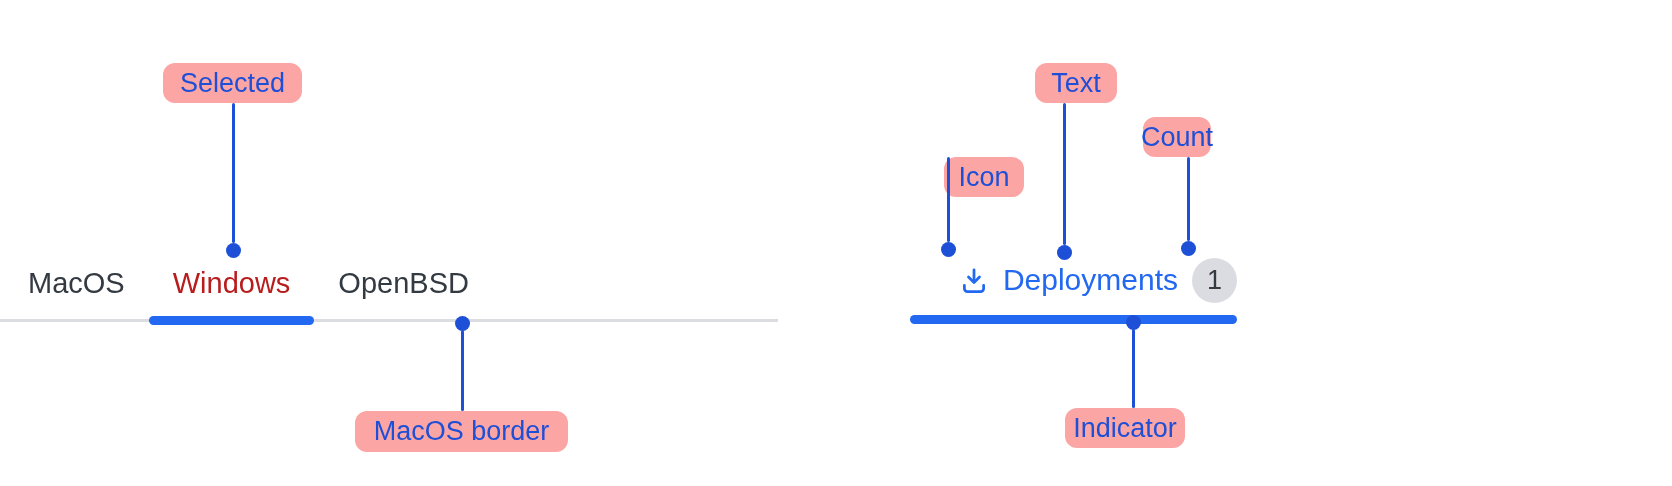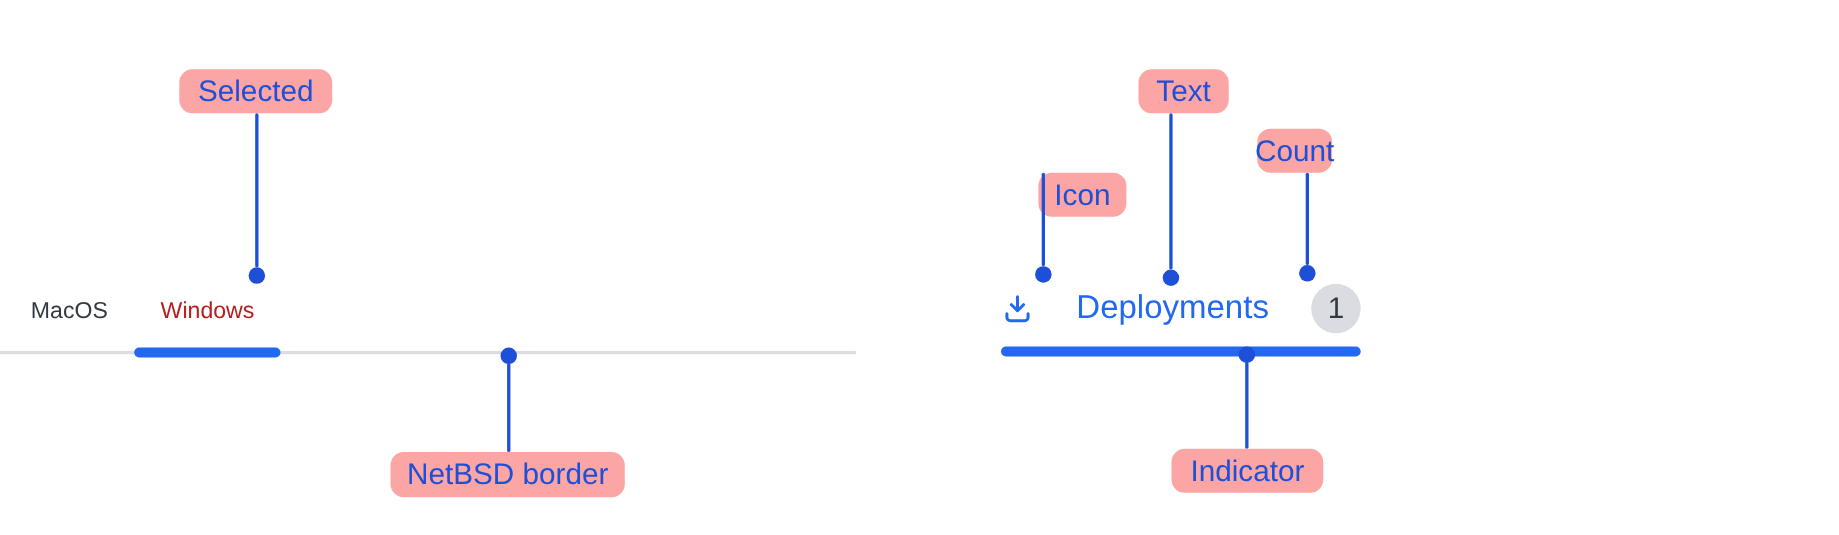--- a/index.html
+++ b/index.html
@@ -48,21 +48,21 @@
     height: 68px;
     border-bottom: 3px solid #dcdde1;
     display: flex;
     align-items: flex-end;
     padding-left: 4px;
     box-sizing: content-box;
   }
   .tab {
     position: relative;
     padding: 0 24px 21px 24px;
-    font-size: 21px;
+    font-size: 29px;
     line-height: 30px;
     color: #343a42;
     cursor: pointer;
   }
   .tab.selected { color: #b91c1c; }
   .tab-underline {
     position: absolute;
     left: 0;
     right: 0;
     bottom: -6px;
@@ -76,21 +76,21 @@
     position: absolute;
     left: 910px;
     top: 254px;
     width: 327px;
     cursor: pointer;
   }
   .tab-right .content {
     height: 52px;
     display: flex;
     align-items: center;
-    justify-content: space-between;
+    justify-content: flex-end;
     gap: 14px;
     color: #2268f1;
     font-size: 30px;
   }
   .tab-right .indicator {
     height: 9px;
     border-radius: 5px;
     background: #2268f1;
     margin-top: 9px;
   }
@@ -113,29 +113,30 @@
 <body>
 
 <div class="canvas">
 
   <div class="tabbar">
     <div class="tab">MacOS</div>
     <div class="tab selected">
       <span>Windows</span>
       <span class="tab-underline"></span>
     </div>
+    <div class="tab">OpenBSD</div>
   </div>
 
   <div class="pill" style="left:163px; top:63px; width:139px;">Selected</div>
   <div class="vline" style="left:231.5px; top:103px; height:140px;"></div>
   <div class="dot" style="left:225.5px; top:242.5px;"></div>
 
   <div class="dot" style="left:454.5px; top:315.5px;"></div>
   <div class="vline" style="left:460.5px; top:330px; height:81px;"></div>
-  <div class="pill" style="left:355px; top:411px; width:213px; height:41px;">NetBSD border</div>
+  <div class="pill" style="left:355px; top:411px; width:213px; height:41px;">MacOS border</div>
 
   <div class="tab-right">
     <div class="content">
       <svg class="dl-icon" width="30" height="30" viewBox="0 0 24 24" fill="none" stroke="#2268f1" stroke-width="2.2" stroke-linecap="round" stroke-linejoin="round">
         <path d="M12 3.8 V13.4"></path>
         <path d="M7.6 9.6 L12 14 L16.4 9.6"></path>
         <path d="M4.3 16.2 v2.6 c0 1.4 1.1 2.5 2.5 2.5 h10.4 c1.4 0 2.5 -1.1 2.5 -2.5 v-2.6"></path>
       </svg>
       <span>Deployments</span>
       <span class="count-badge">1</span>
@@ -150,15 +151,15 @@
   <div class="pill" style="left:1035px; top:63px; width:82px;">Text</div>
   <div class="vline" style="left:1062.5px; top:103px; height:142px;"></div>
   <div class="dot" style="left:1056.5px; top:244.5px;"></div>
 
   <div class="pill" style="left:1143px; top:117px; width:68px;">Count</div>
   <div class="vline" style="left:1186.5px; top:157px; height:84px;"></div>
   <div class="dot" style="left:1180.5px; top:240.5px;"></div>
 
   <div class="dot" style="left:1125.5px; top:314.5px;"></div>
   <div class="vline" style="left:1131.5px; top:329px; height:79px;"></div>
-  <div class="pill" style="left:1065px; top:408px; width:138px;">Indicator</div>
+  <div class="pill" style="left:1065px; top:408px; width:120px;">Indicator</div>
 
 </div>
 
 </body></html>

